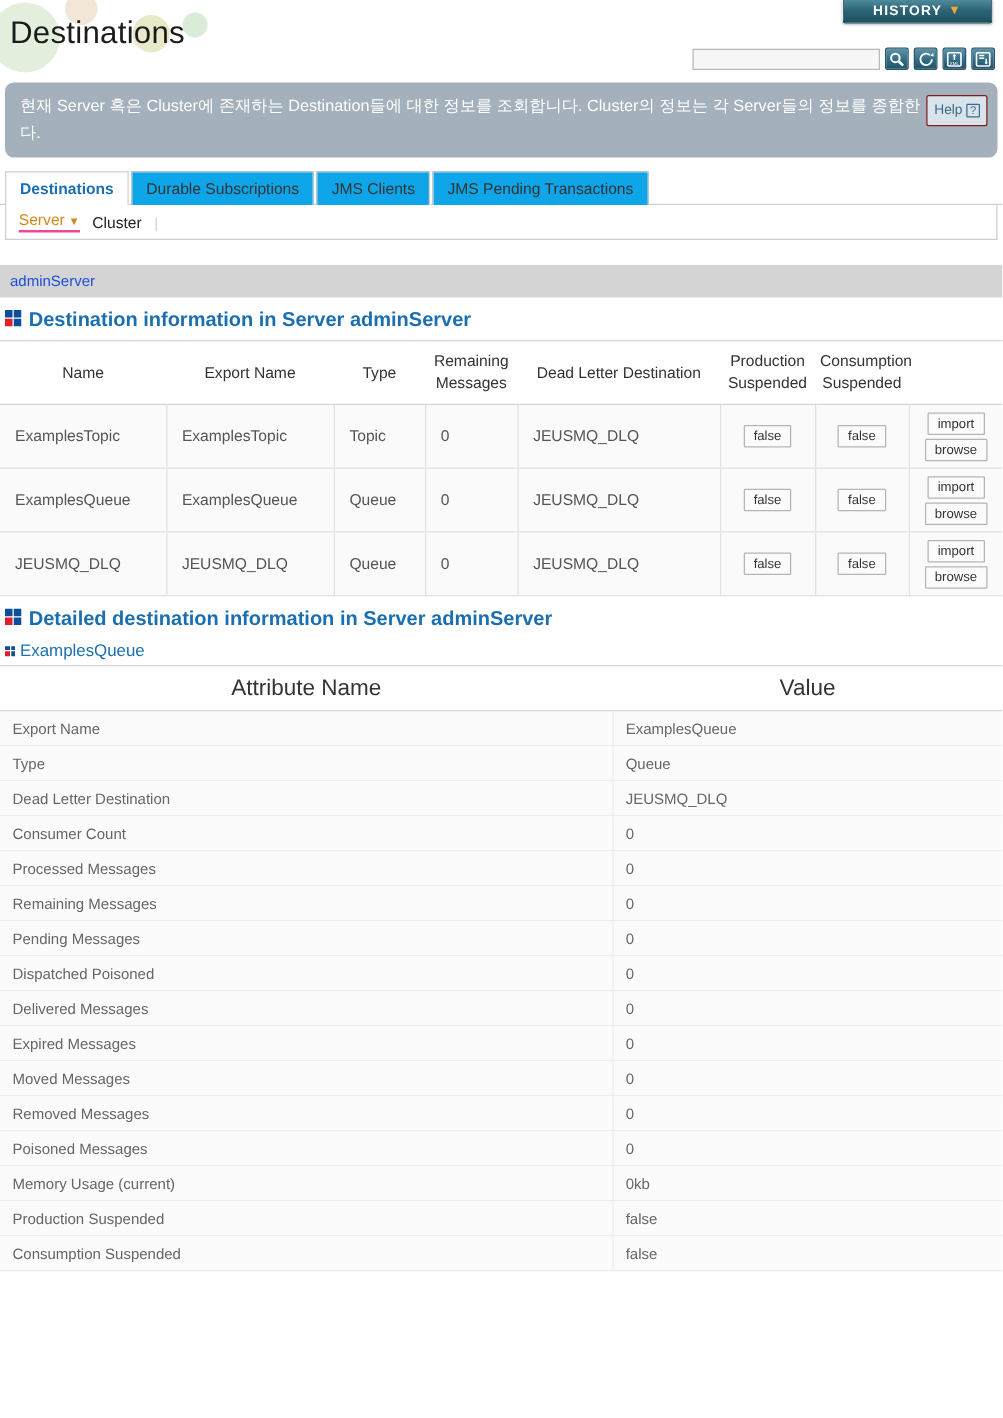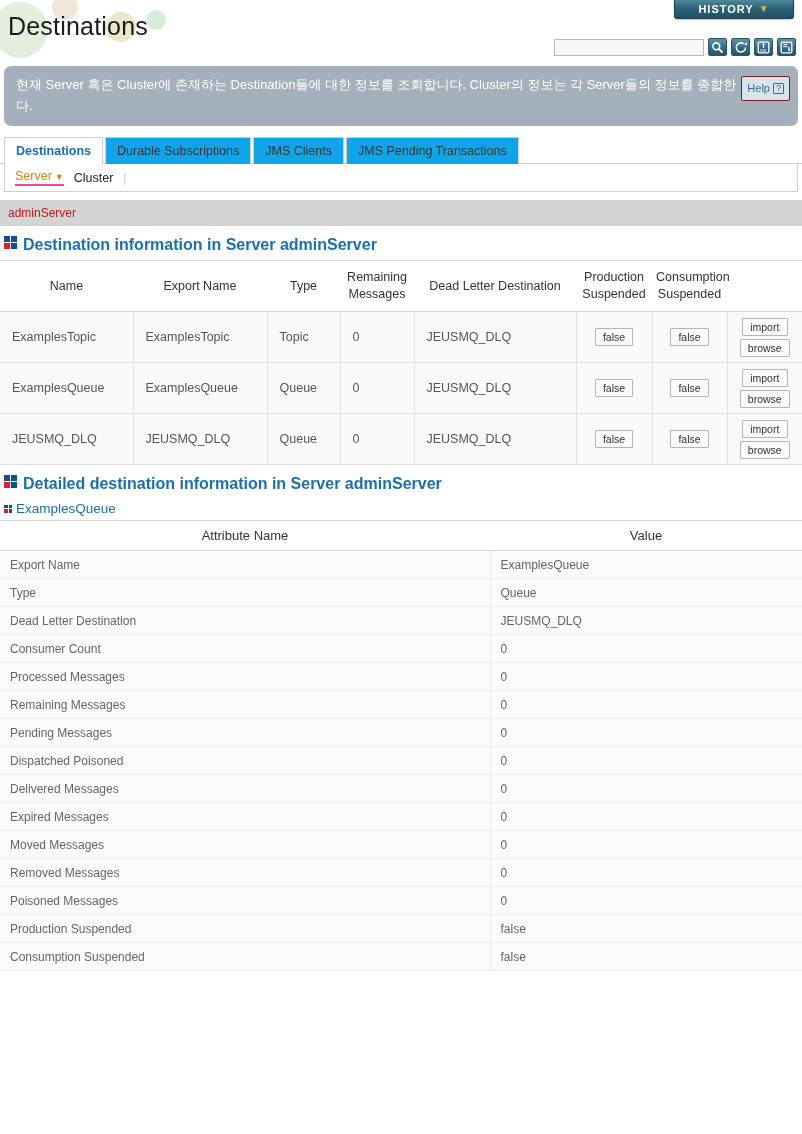--- a/index.html
+++ b/index.html
@@ -89,23 +89,23 @@
     display:flex; align-items:center; padding-left:10px; gap:10px;
     background:#ffffff;
   }
   .sub-item { font-size:12.5px; color:#222; cursor:pointer; white-space:nowrap; }
   .sub-item.sel { color:#d08a1a; border-bottom:2px solid #ec4899; padding-bottom:1px; }
   .sub-item .caret { color:#d08a1a; font-size:9px; margin-left:3px; }
   .sub-sep { color:#cfcfcf; font-size:12px; }
 
   
   .server-bar {
-    margin-top:8px; height:26px; background:#d4d4d4;
+    margin-top:20px; height:26px; background:#d4d4d4;
     display:flex; align-items:center; padding-left:8px;
-    color:#b91c1c; font-size:12px;
+    color:#1d4ed8; font-size:12px;
   }
 
   
   .sec-head { display:flex; gap:6px; padding:10px 0 6px 4px;font-weight:bold; }
   .sec-icon { width:13px; height:13px; position:relative; flex:none; }
   .sec-icon .q1 { position:absolute; left:0; top:0; width:6px; height:6px; background:#0b4f9b; }
   .sec-icon .q2 { position:absolute; left:7px; top:0; width:6px; height:6px; background:#0b4f9b; }
   .sec-icon .q3 { position:absolute; left:0; top:7px; width:6px; height:6px; background:#e01f2b; }
   .sec-icon .q4 { position:absolute; left:7px; top:7px; width:6px; height:6px; background:#0b4f9b; }
   .sec-title { color:#1b6fb0; font-size:16px; }
@@ -135,21 +135,21 @@
   .mini-btn {
     display:inline-block; border:1px solid #b5b5b5; background:#fbfbfb;
     font-size:10.5px; color:#333; padding:2px 7px; border-radius:1px; cursor:pointer;
     font-family:"Liberation Sans", sans-serif;
   }
   .stack-btns { display:flex; flex-direction:column; align-items:center; gap:3px; }
   .stack-btns .mini-btn { min-width:46px; text-align:center; }
 
   
   .attr-table thead th {
-    font-weight:normal; font-size:13px; color:#333;
+    font-weight:normal; font-size:18px; color:#333;
     padding:7px 4px; border-top:1px solid #d6d6d6; border-bottom:1px solid #d6d6d6;
     text-align:center; background:#ffffff;
   }
   .attr-table tbody td {
     font-size:12px; color:#666; height:28px;
     border-bottom:1px solid #ededed; padding:0 10px;
     vertical-align:middle; background:#fbfbfb;
   }
   .attr-table tbody td.k { border-right:1px solid #ededed; }
 </style>
@@ -400,20 +400,24 @@
         </tr>
       <tr>
           <td class="k">Removed Messages</td>
           <td>0</td>
         </tr>
       <tr>
           <td class="k">Poisoned Messages</td>
           <td>0</td>
         </tr>
       <tr>
+          <td class="k">Memory Usage (current)</td>
+          <td>0kb</td>
+        </tr>
+      <tr>
           <td class="k">Production Suspended</td>
           <td>false</td>
         </tr>
       <tr>
           <td class="k">Consumption Suspended</td>
           <td>false</td>
         </tr>
     </tbody>
   </table>
 

